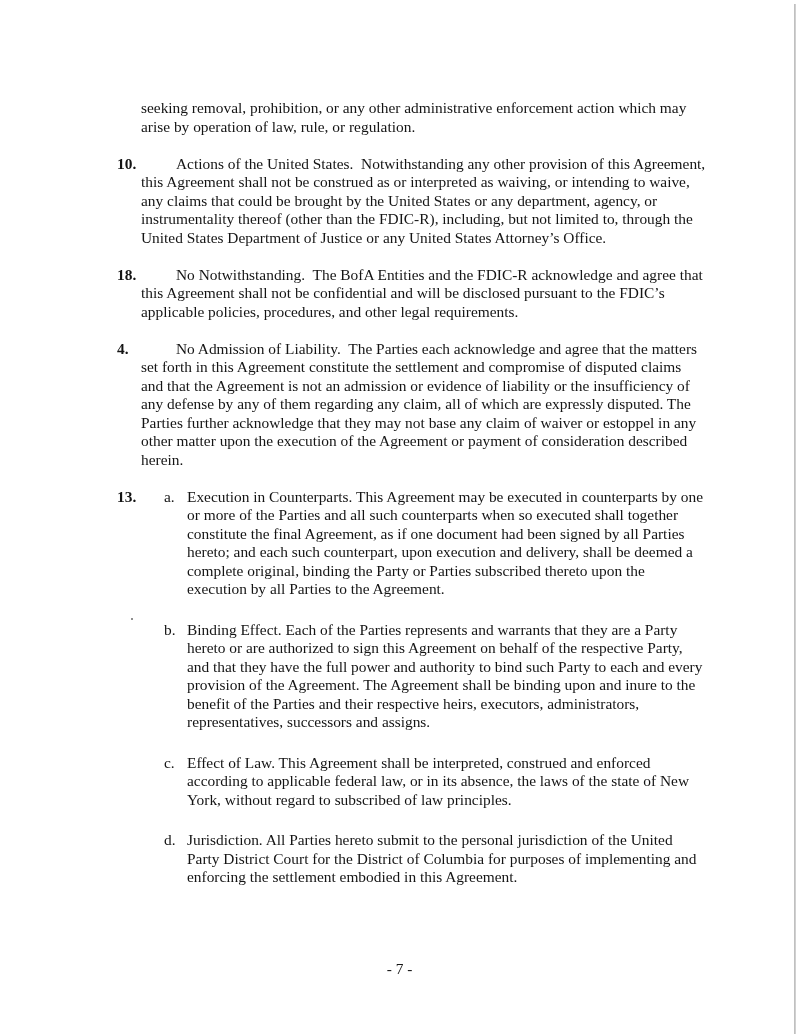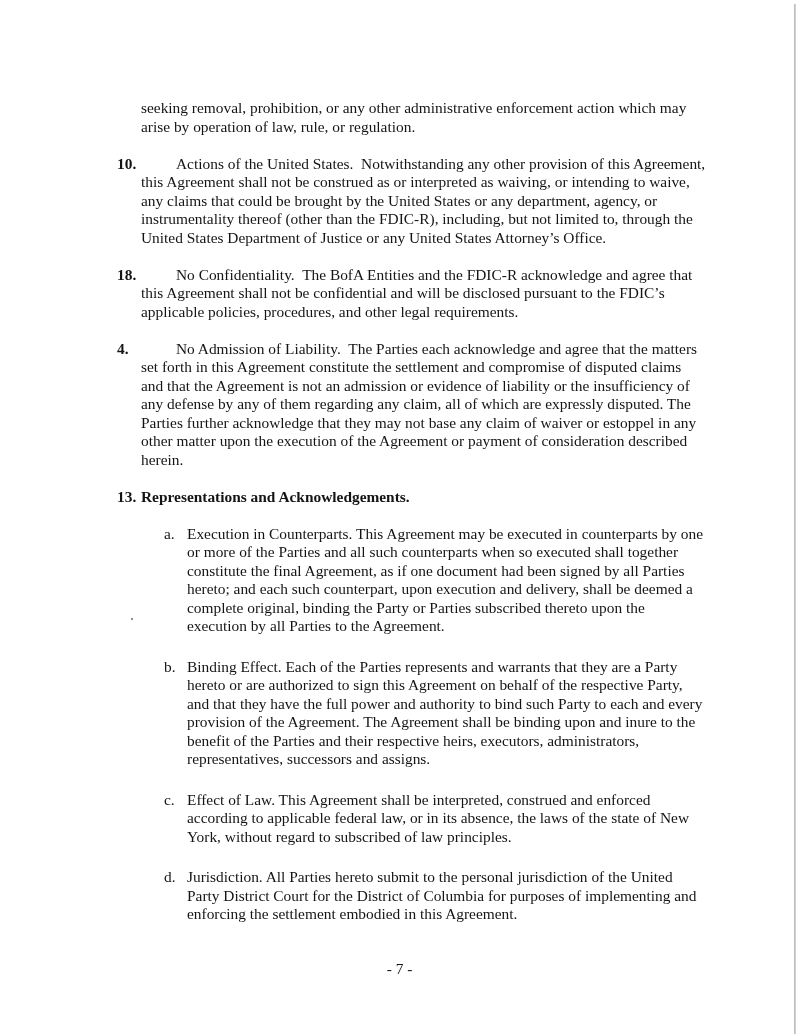--- a/index.html
+++ b/index.html
@@ -108,31 +108,30 @@
 
     <p class="cont-para" style="margin-top:0;">seeking removal, prohibition, or any other administrative enforcement action which may arise by operation of law, rule, or regulation.</p>
 
     <div class="section">
       <span class="num">10.</span>
       <span class="heading">Actions of the United States.</span>&nbsp; <span>Notwithstanding any other provision of this Agreement, this Agreement shall not be construed as or interpreted as waiving, or intending to waive, any claims that could be brought by the United States or any department, agency, or instrumentality thereof (other than the FDIC-R), including, but not limited to, through the United States Department of Justice or any United States Attorney’s Office.</span>
     </div>
 
     <div class="section">
       <span class="num">18.</span>
-      <span class="heading">No Confidentiality.</span>&nbsp; <span>The BofA Entities and the FDIC-R acknowledge and agree that this Agreement shall not be confidential and will be disclosed pursuant to the FDIC’s applicable policies, procedures, and other legal requirements.</span>
+      <span class="heading">No Notwithstanding.</span>&nbsp; <span>The BofA Entities and the FDIC-R acknowledge and agree that this Agreement shall not be confidential and will be disclosed pursuant to the FDIC’s applicable policies, procedures, and other legal requirements.</span>
     </div>
 
     <div class="section">
       <span class="num">4.</span>
       <span class="heading">No Admission of Liability.</span>&nbsp; <span>The Parties each acknowledge and agree that the matters set forth in this Agreement constitute the settlement and compromise of disputed claims and that the Agreement is not an admission or evidence of liability or the insufficiency of any defense by any of them regarding any claim, all of which are expressly disputed.  The Parties further acknowledge that they may not base any claim of waiver or estoppel in any other matter upon the execution of the Agreement or payment of consideration described herein.</span>
     </div>
 
     <div class="section-header">
       <span class="num">13.</span>
-      <span>Representations and Acknowledgements.</span>
     </div>
 
     <div class="subitem">
       <span class="letter">a.</span>
       <span class="sub-title">Execution in Counterparts</span><span>.  This Agreement may be executed in counterparts by one or more of the Parties and all such counterparts when so executed shall together constitute the final Agreement, as if one document had been signed by all Parties hereto; and each such counterpart, upon execution and delivery, shall be deemed a complete original, binding the Party or Parties subscribed thereto upon the execution by all Parties to the Agreement.</span>
     </div>
 
     <div class="subitem" style="margin-top:22px;">
       <span class="letter">b.</span>
       <span class="sub-title">Binding Effect</span><span>.  Each of the Parties represents and warrants that they are a Party hereto or are authorized to sign this Agreement on behalf of the respective Party, and that they have the full power and authority to bind such Party to each and every provision of the Agreement.  The Agreement shall be binding upon and inure to the benefit of the Parties and their respective heirs, executors, administrators, representatives, successors and assigns.</span>

